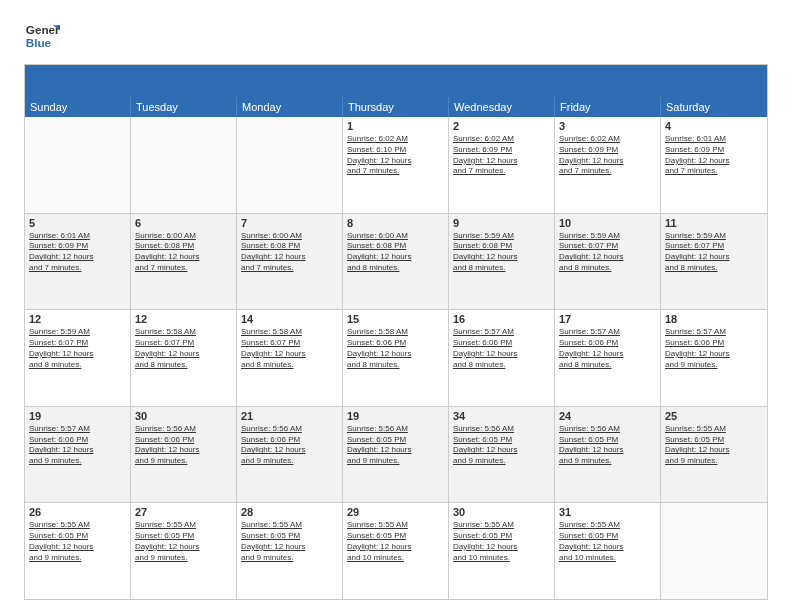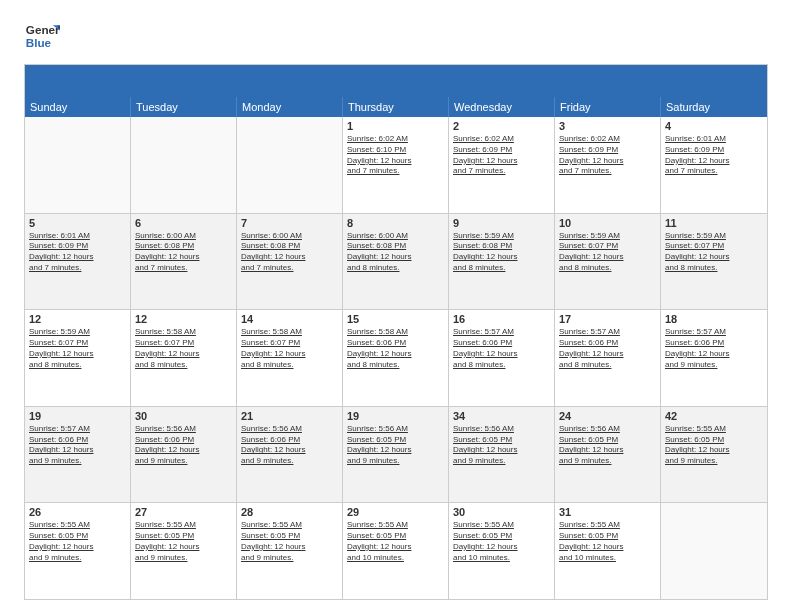--- a/index.html
+++ b/index.html
@@ -308,21 +308,21 @@
 and 9 minutes.</div>
           </div>
           <div class="cal-cell shaded">
             <span class="day-num">24</span>
             <div class="cell-text" style="white-space: pre-line;">Sunrise: 5:56 AM
 Sunset: 6:05 PM
 Daylight: 12 hours
 and 9 minutes.</div>
           </div>
           <div class="cal-cell shaded">
-            <span class="day-num">42</span>
+            <span class="day-num">25</span>
             <div class="cell-text" style="white-space: pre-line;">Sunrise: 5:55 AM
 Sunset: 6:05 PM
 Daylight: 12 hours
 and 9 minutes.</div>
           </div>
         </div>
         <div class="cal-row">
           <div class="cal-cell">
             <span class="day-num">26</span>
             <div class="cell-text" style="white-space: pre-line;">Sunrise: 5:55 AM

